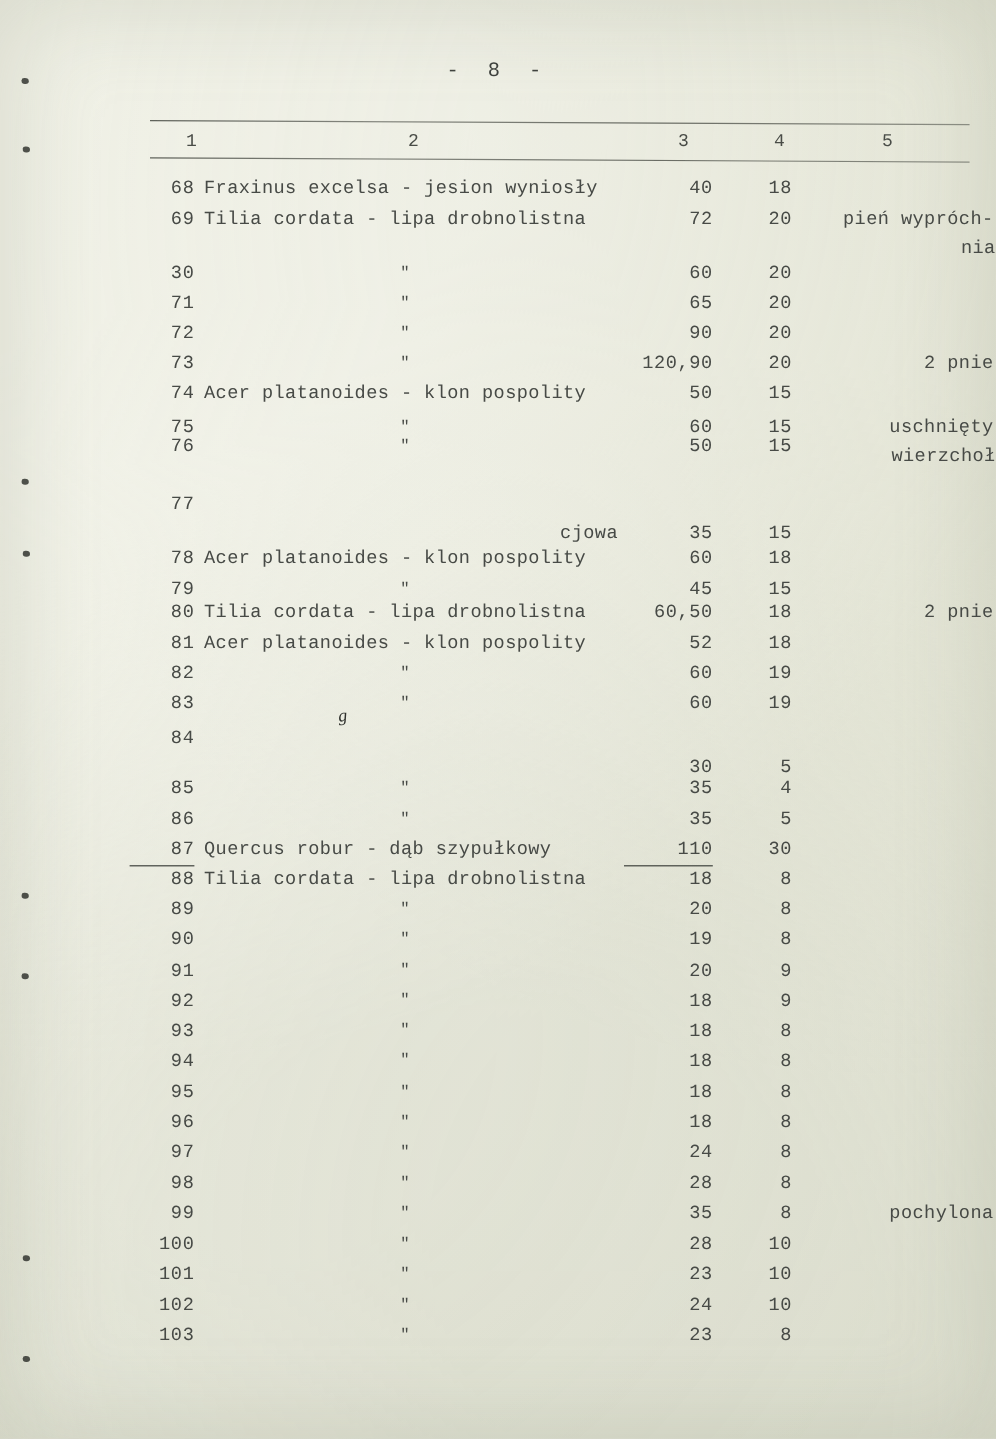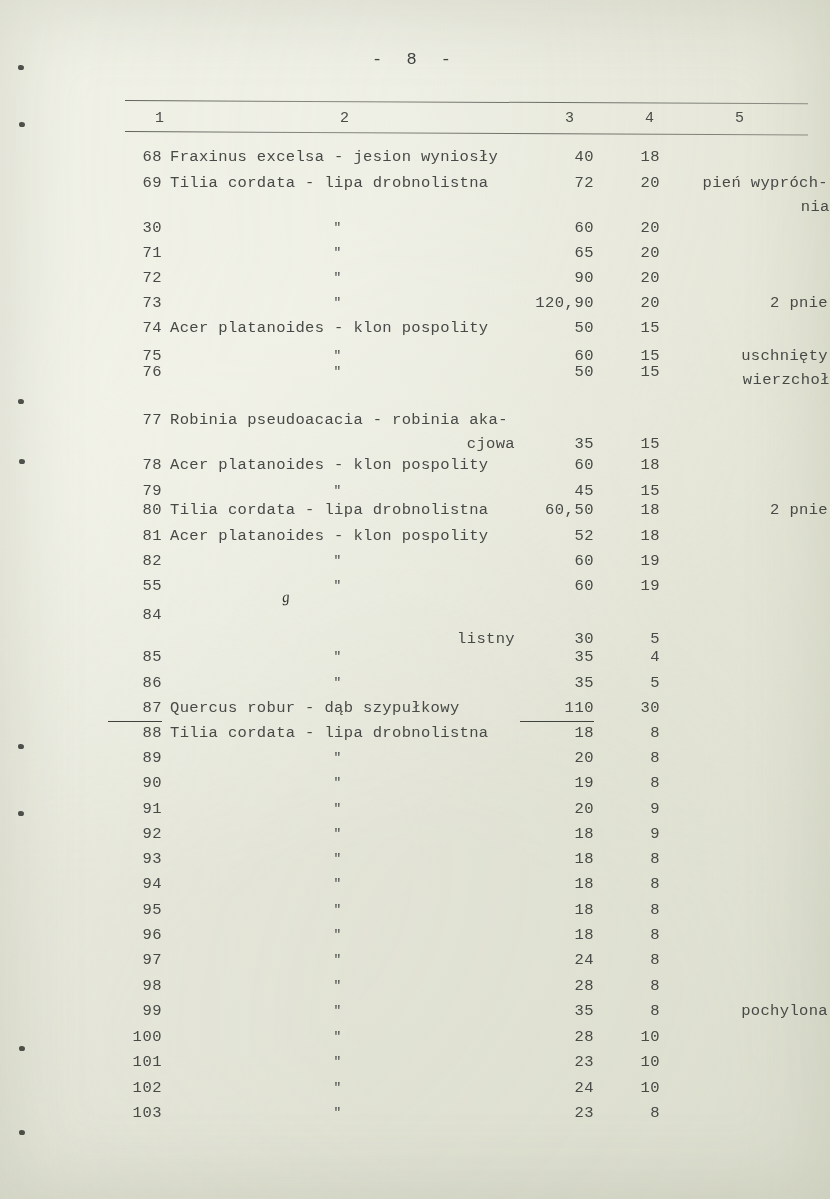--- a/index.html
+++ b/index.html
@@ -198,29 +198,29 @@
     <div id="rows">
         <div class="row" style="top: 145px;"><span class="c-no">68</span><span class="c-name">Fraxinus excelsa - jesion wyniosły</span><span class="c-d" style="top: 0px; position: absolute;">40</span><span class="c-h" style="top: 0px; position: absolute;">18</span></div>
         <div class="row" style="top: 171px;"><span class="c-no">69</span><span class="c-name">Tilia cordata - lipa drobnolistna</span><span class="c-d" style="top: 0px; position: absolute;">72</span><span class="c-h" style="top: 0px; position: absolute;">20</span><span class="c-note">pień wypróch-</span><span class="c-note indent" style="top: 24px; position: absolute;">niaŁy</span></div>
         <div class="row" style="top: 216px;"><span class="c-no">30</span><span class="c-name ditto">"</span><span class="c-d" style="top: 0px; position: absolute;">60</span><span class="c-h" style="top: 0px; position: absolute;">20</span></div>
         <div class="row" style="top: 241px;"><span class="c-no">71</span><span class="c-name ditto">"</span><span class="c-d" style="top: 0px; position: absolute;">65</span><span class="c-h" style="top: 0px; position: absolute;">20</span></div>
         <div class="row" style="top: 266px;"><span class="c-no">72</span><span class="c-name ditto">"</span><span class="c-d" style="top: 0px; position: absolute;">90</span><span class="c-h" style="top: 0px; position: absolute;">20</span></div>
         <div class="row" style="top: 291px;"><span class="c-no">73</span><span class="c-name ditto">"</span><span class="c-d" style="top: 0px; position: absolute;">120,90</span><span class="c-h" style="top: 0px; position: absolute;">20</span><span class="c-note">2 pnie</span></div>
         <div class="row" style="top: 316px;"><span class="c-no">74</span><span class="c-name">Acer platanoides - klon pospolity</span><span class="c-d" style="top: 0px; position: absolute;">50</span><span class="c-h" style="top: 0px; position: absolute;">15</span></div>
         <div class="row" style="top: 344px;"><span class="c-no">75</span><span class="c-name ditto">"</span><span class="c-d" style="top: 0px; position: absolute;">60</span><span class="c-h" style="top: 0px; position: absolute;">15</span><span class="c-note">uschnięty</span><span class="c-note indent" style="top: 24px; position: absolute;">wierzchołek</span></div>
         <div class="row" style="top: 360px;"><span class="c-no">76</span><span class="c-name ditto">"</span><span class="c-d" style="top: 0px; position: absolute;">50</span><span class="c-h" style="top: 0px; position: absolute;">15</span></div>
-        <div class="row" style="top: 408px;"><span class="c-no">77</span><span class="c-name">Robinia pseudoacacia - robinia aka-</span><span class="c-d" style="top: 24px; position: absolute;">35</span><span class="c-h" style="top: 24px; position: absolute;">15</span><span class="c-name cont" style="top: 24px;">cjowa</span></div>
+        <div class="row" style="top: 408px;"><span class="c-no">77</span><span class="c-d" style="top: 24px; position: absolute;">35</span><span class="c-h" style="top: 24px; position: absolute;">15</span><span class="c-name cont" style="top: 24px;">cjowa</span></div>
         <div class="row" style="top: 453px;"><span class="c-no">78</span><span class="c-name">Acer platanoides - klon pospolity</span><span class="c-d" style="top: 0px; position: absolute;">60</span><span class="c-h" style="top: 0px; position: absolute;">18</span></div>
         <div class="row" style="top: 479px;"><span class="c-no">79</span><span class="c-name ditto">"</span><span class="c-d" style="top: 0px; position: absolute;">45</span><span class="c-h" style="top: 0px; position: absolute;">15</span></div>
         <div class="row" style="top: 498px;"><span class="c-no">80</span><span class="c-name">Tilia cordata - lipa drobnolistna</span><span class="c-d" style="top: 0px; position: absolute;">60,50</span><span class="c-h" style="top: 0px; position: absolute;">18</span><span class="c-note">2 pnie</span></div>
         <div class="row" style="top: 524px;"><span class="c-no">81</span><span class="c-name">Acer platanoides - klon pospolity</span><span class="c-d" style="top: 0px; position: absolute;">52</span><span class="c-h" style="top: 0px; position: absolute;">18</span></div>
         <div class="row" style="top: 549px;"><span class="c-no">82</span><span class="c-name ditto">"</span><span class="c-d" style="top: 0px; position: absolute;">60</span><span class="c-h" style="top: 0px; position: absolute;">19</span></div>
-        <div class="row" style="top: 574px;"><span class="c-no">55</span><span class="c-name ditto">"</span><span class="c-d" style="top: 0px; position: absolute;">60</span><span class="c-h" style="top: 0px; position: absolute;">19</span></div>
+        <div class="row" style="top: 574px;"><span class="c-no">83</span><span class="c-name ditto">"</span><span class="c-d" style="top: 0px; position: absolute;">60</span><span class="c-h" style="top: 0px; position: absolute;">19</span></div>
         <span class="hw-g" style="left: 282px; top: 589px;">g</span>
-        <div class="row" style="top: 603px;"><span class="c-no">84</span><span class="c-d" style="top: 24px; position: absolute;">30</span><span class="c-h" style="top: 24px; position: absolute;">5</span><span class="c-name cont" style="top: 24px;">listny</span></div>
+        <div class="row" style="top: 603px;"><span class="c-no">84</span><span class="c-d" style="top: 24px; position: absolute;">30</span><span class="c-h" style="top: 24px; position: absolute;">5</span></div>
         <div class="row" style="top: 645px;"><span class="c-no">85</span><span class="c-name ditto">"</span><span class="c-d" style="top: 0px; position: absolute;">35</span><span class="c-h" style="top: 0px; position: absolute;">4</span></div>
         <div class="row" style="top: 671px;"><span class="c-no">86</span><span class="c-name ditto">"</span><span class="c-d" style="top: 0px; position: absolute;">35</span><span class="c-h" style="top: 0px; position: absolute;">5</span></div>
         <div class="row" style="top: 696px;"><span class="c-no uline">87</span><span class="c-name">Quercus robur - dąb szypułkowy</span><span class="c-d uline" style="top: 0px; position: absolute;">110</span><span class="c-h" style="top: 0px; position: absolute;">30</span></div>
         <div class="row" style="top: 721px;"><span class="c-no">88</span><span class="c-name">Tilia cordata - lipa drobnolistna</span><span class="c-d" style="top: 0px; position: absolute;">18</span><span class="c-h" style="top: 0px; position: absolute;">8</span></div>
         <div class="row" style="top: 746px;"><span class="c-no">89</span><span class="c-name ditto">"</span><span class="c-d" style="top: 0px; position: absolute;">20</span><span class="c-h" style="top: 0px; position: absolute;">8</span></div>
         <div class="row" style="top: 771px;"><span class="c-no">90</span><span class="c-name ditto">"</span><span class="c-d" style="top: 0px; position: absolute;">19</span><span class="c-h" style="top: 0px; position: absolute;">8</span></div>
         <div class="row" style="top: 797px;"><span class="c-no">91</span><span class="c-name ditto">"</span><span class="c-d" style="top: 0px; position: absolute;">20</span><span class="c-h" style="top: 0px; position: absolute;">9</span></div>
         <div class="row" style="top: 822px;"><span class="c-no">92</span><span class="c-name ditto">"</span><span class="c-d" style="top: 0px; position: absolute;">18</span><span class="c-h" style="top: 0px; position: absolute;">9</span></div>
         <div class="row" style="top: 847px;"><span class="c-no">93</span><span class="c-name ditto">"</span><span class="c-d" style="top: 0px; position: absolute;">18</span><span class="c-h" style="top: 0px; position: absolute;">8</span></div>
         <div class="row" style="top: 872px;"><span class="c-no">94</span><span class="c-name ditto">"</span><span class="c-d" style="top: 0px; position: absolute;">18</span><span class="c-h" style="top: 0px; position: absolute;">8</span></div>

